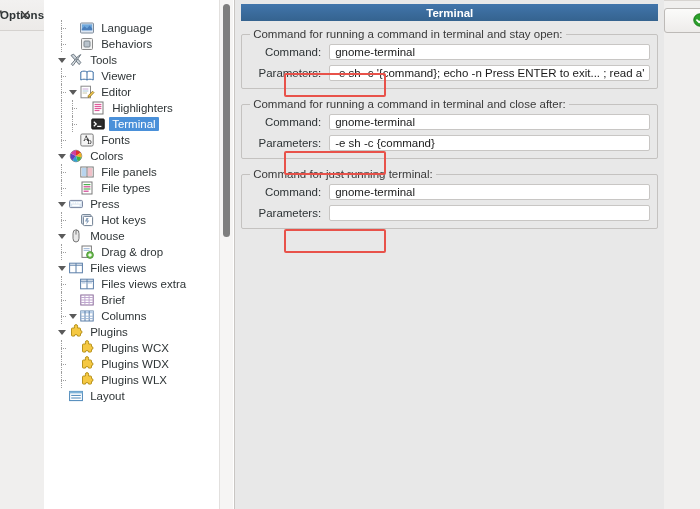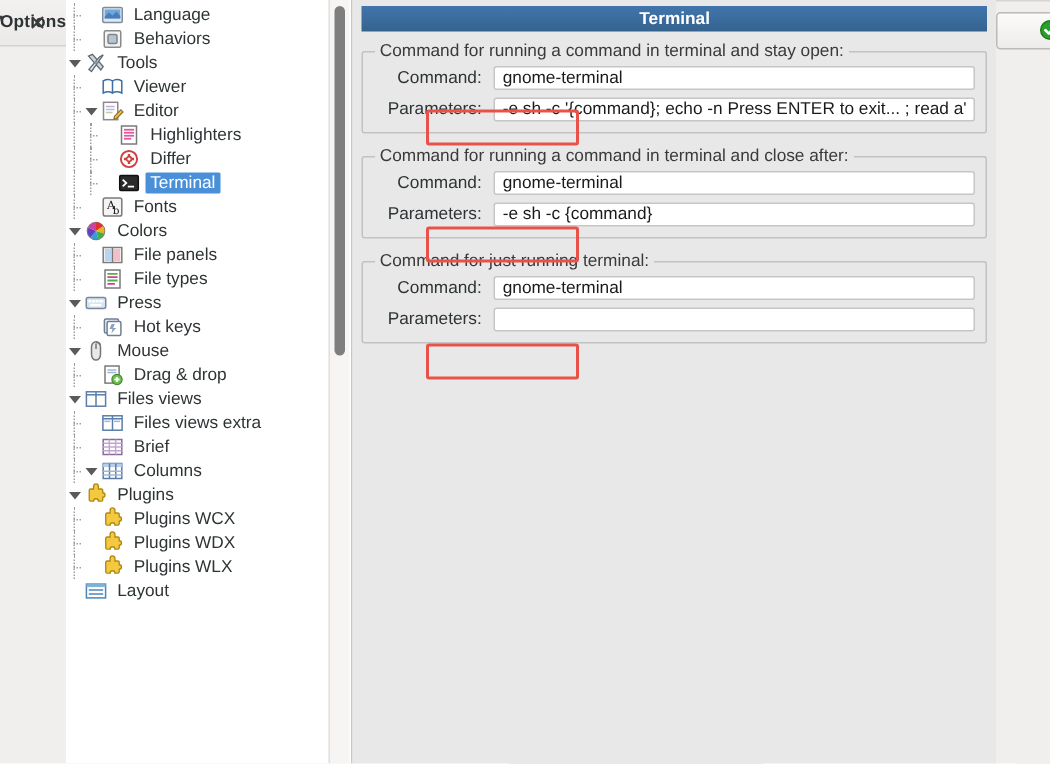--- a/index.html
+++ b/index.html
@@ -65,22 +65,23 @@
   #sidebar {
     position: relative;
     width: 190px;
     flex: 0 0 190px;
     background: #ffffff;
     border-right: 1px solid #c9c6c3;
     overflow: hidden;
   }
   #tree {
     position: absolute;
-    left: 0; top: 2px;
+    left: 0; top: 20px;
     width: 178px;
+    padding-left: 12px;
   }
   .tree-row {
     position: relative;
     height: 16px;
     display: flex;
     align-items: center;
     font-size: 11.5px;
     color: #2e3436;
     white-space: nowrap;
     cursor: default;
@@ -360,33 +361,20 @@
               <svg width="16" height="16" viewBox="0 0 16 16">
                 <rect x="3" y="2" width="10" height="12" fill="#ffffff" stroke="#7a7a7a"></rect>
                 <line x1="4.6" y1="4.5" x2="11.4" y2="4.5" stroke="#e05a9b" stroke-width="1.2"></line>
                 <line x1="4.6" y1="6.5" x2="11.4" y2="6.5" stroke="#e05a9b" stroke-width="1.2"></line>
                 <line x1="4.6" y1="8.5" x2="11.4" y2="8.5" stroke="#e05a9b" stroke-width="1.2"></line>
                 <line x1="4.6" y1="10.5" x2="9.5" y2="10.5" stroke="#e05a9b" stroke-width="1.2"></line>
               </svg>
             </div>
             <div class="tree-label">Highlighters</div>
           </div>
-          <div class="tree-row">
-            <div class="tline"></div>
-            <div class="tline elbow"></div>
-            <div class="expander"></div>
-            <div class="ico">
-              <svg width="16" height="16" viewBox="0 0 16 16">
-                <circle cx="8" cy="8" r="5.4" fill="#ffffff" stroke="#d04040" stroke-width="1.3"></circle>
-                <path d="M8 4.6 L8 11.4 M4.6 8 L11.4 8" stroke="#d04040" stroke-width="1.6"></path>
-                <circle cx="8" cy="8" r="1.6" fill="#ffffff" stroke="#d04040" stroke-width="1.1"></circle>
-              </svg>
-            </div>
-            <div class="tree-label">Differ</div>
-          </div>
           <div class="tree-row selected">
             <div class="tline"></div>
             <div class="tline elbow"></div>
             <div class="expander"></div>
             <div class="ico">
               <svg width="16" height="16" viewBox="0 0 16 16">
                 <rect x="1.8" y="3" width="12.4" height="10" rx="0.8" fill="#2b2b2b" stroke="#101010"></rect>
                 <path d="M3.8 5.8 L6.2 8 L3.8 10.2" fill="none" stroke="#ffffff" stroke-width="1.2"></path>
                 <line x1="7.2" y1="10.4" x2="11.4" y2="10.4" stroke="#ffffff" stroke-width="1.2"></line>
               </svg>

